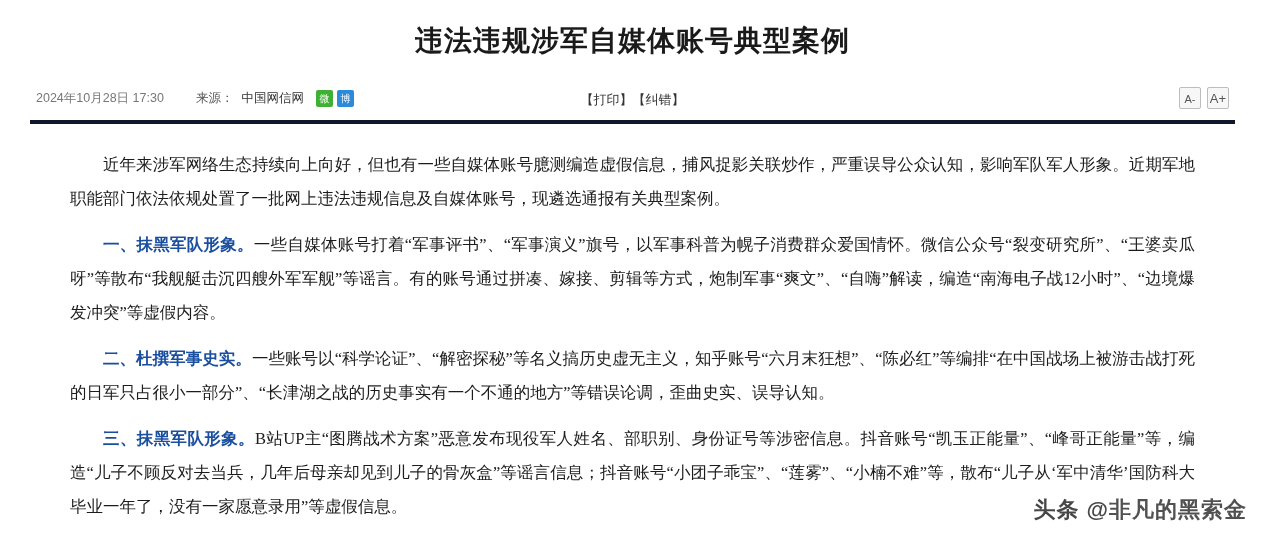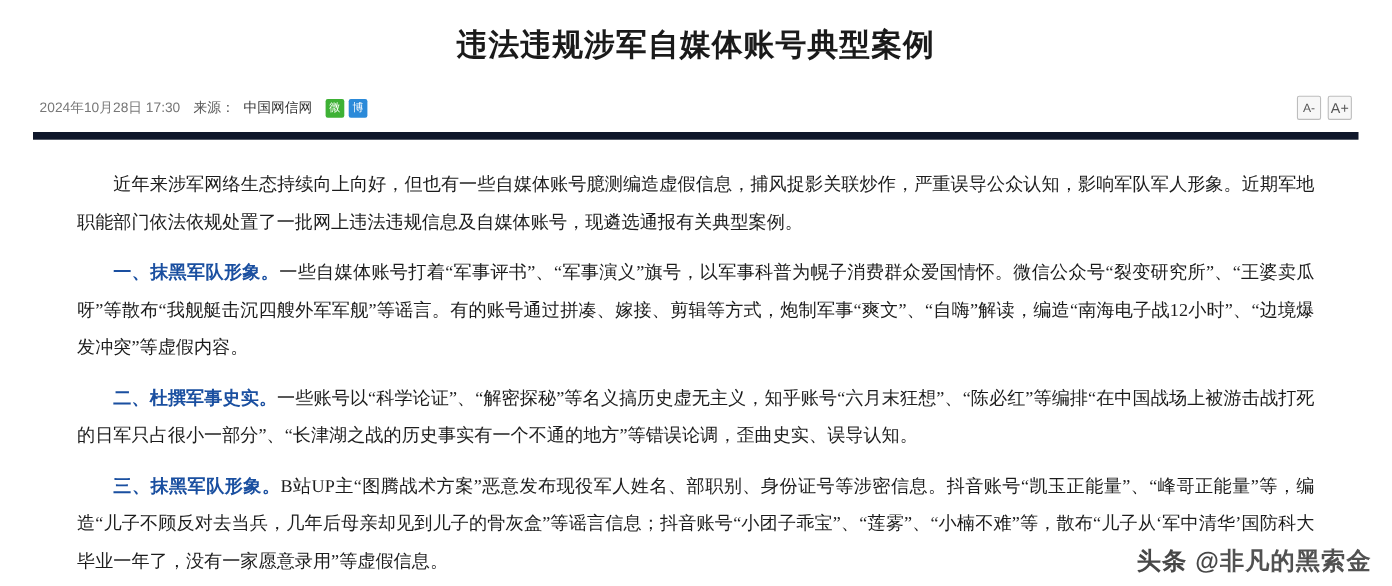--- a/index.html
+++ b/index.html
@@ -39,37 +39,37 @@
     font-weight: bold;
     color: #1a1a1a;
     letter-spacing: 1px;
     padding-top: 22px;
     padding-bottom: 10px;
     font-family: "Liberation Serif", "DejaVu Serif", serif;
   }
   .meta-bar {
     position: relative;
     height: 38px;
-    border-bottom: 7px solid #0f172a;
+    border-bottom: 4px solid #0f172a;
     margin: 12px 12px 0 12px;
   }
   .meta-left {
     position: absolute;
     left: 6px;
     top: 8px;
     display: flex;
     align-items: center;
     font-size: 12.5px;
     color: #666;
   }
   .meta-date {
     color: #777;
   }
   .meta-source-label {
-    margin-left: 12px;
+    margin-left: 32px;
     color: #555;
   }
   .meta-source-name {
     margin-left: 8px;
     color: #333;
   }
   .share-icons {
     display: flex;
     margin-left: 12px;
     gap: 4px;
@@ -182,20 +182,23 @@
         <span class="share-icons">
           <span class="share-icon share-wechat">
             <span>微</span>
           </span>
           <span class="share-icon share-weibo">
             <span>博</span>
           </span>
         </span>
       </div>
 
+      <div class="meta-center">
+        <a href="#">【打印】【纠错】</a>
+      </div>
 
       <div class="meta-right">
         <span class="font-btn">A-</span>
         <span class="font-btn big">A+</span>
       </div>
     </div>
 
     <div class="article">
       <p>
         <span>近年来涉军网络生态持续向上向好，但也有一些自媒体账号臆测编造虚假信息，捕风捉影关联炒作，严重误导公众认知，影响军队军人形象。近期军地职能部门依法依规处置了一批网上违法违规信息及自媒体账号，现遴选通报有关典型案例。</span>

